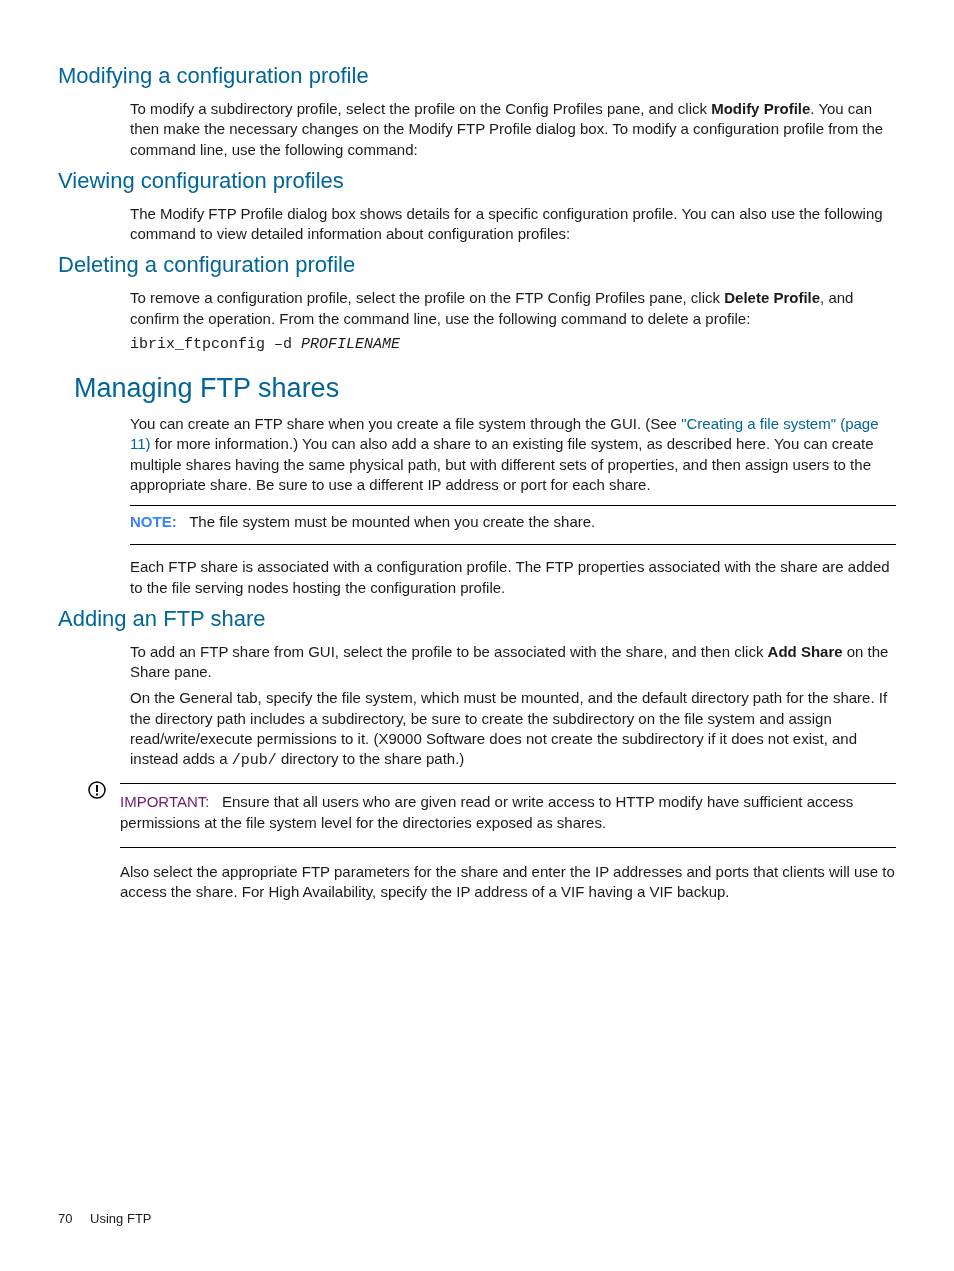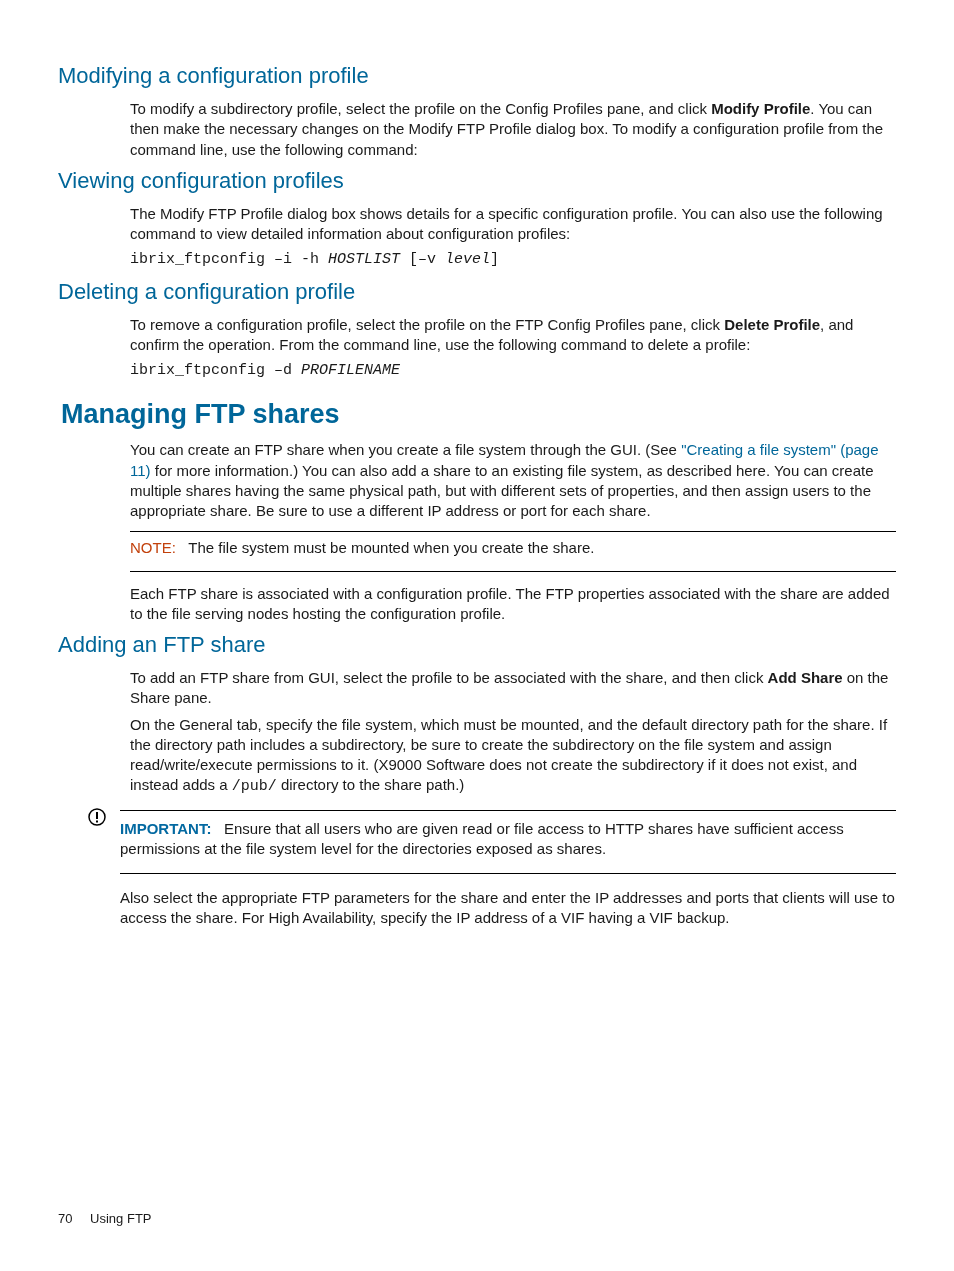--- a/index.html
+++ b/index.html
@@ -19,23 +19,23 @@
   }
   h2.heading-medium {
     color: #006699;
     font-weight: 300;
     font-size: 22px;
     margin: 8px 0 10px 0;
     font-family: Arial, Helvetica, sans-serif;
   }
   h1.heading-large {
     color: #006699;
-    font-weight: 700;
+    font-weight: 400;
     font-size: 27px;
-    margin: 18px 0 10px 3px;
+    margin: 18px 0 10px 16px;
   }
   .body-block {
     margin-left: 72px;
     margin-bottom: 6px;
   }
   p {
     margin: 0 0 6px 0;
     line-height: 1.35;
     color: #1a1a1a;
   }
@@ -51,42 +51,42 @@
   .link {
     color: #006699;
   }
   .note-box {
     border-top: 1px solid #000;
     border-bottom: 1px solid #000;
     padding: 6px 0;
     margin: 10px 0 12px 0;
   }
   .note-label {
-    color: #c2410c;
-    font-weight: 400;
+    color: #3b82f6;
+    font-weight: 700;
   }
   .important-row {
     display: flex;
     align-items: flex-start;
     gap: 14px;
   }
   .important-icon {
     flex: 0 0 auto;
     margin-top: 4px;
   }
   .important-content {
     flex: 1 1 auto;
     border-top: 1px solid #000;
     border-bottom: 1px solid #000;
     padding: 8px 0;
     margin: 6px 0 14px 0;
   }
   .important-label {
-    color: #0369a1;
-    font-weight: 700;
+    color: #701a75;
+    font-weight: 400;
   }
   .footer {
     position: absolute;
     bottom: 45px;
     left: 58px;
     font-size: 13px;
     color: #1a1a1a;
   }
   .footer .pnum { margin-right: 14px; }
 </style>
@@ -98,23 +98,20 @@
   <h2 class="heading-medium">Modifying a configuration profile</h2>
   <div class="body-block">
     <p>
       <span>To modify a subdirectory profile, select the profile on the Config Profiles pane, and click </span><span class="bold">Modify Profile</span><span>. You can then make the necessary changes on the Modify FTP Profile dialog box. To modify a configuration profile from the command line, use the following command:</span>
     </p>
   </div>
 
   <h2 class="heading-medium">Viewing configuration profiles</h2>
   <div class="body-block">
     <p>The Modify FTP Profile dialog box shows details for a specific configuration profile. You can also use the following command to view detailed information about configuration profiles:</p>
-    <p class="mono">
-      <span>ibrix_ftpconfig –i -h </span><span class="mono-italic">HOSTLIST</span><span> [–v </span><span class="mono-italic">level</span><span>]</span>
-    </p>
   </div>
 
   <h2 class="heading-medium">Deleting a configuration profile</h2>
   <div class="body-block">
     <p>
       <span>To remove a configuration profile, select the profile on the FTP Config Profiles pane, click </span><span class="bold">Delete Profile</span><span>, and confirm the operation. From the command line, use the following command to delete a profile:</span>
     </p>
     <p class="mono">
       <span>ibrix_ftpconfig –d </span><span class="mono-italic">PROFILENAME</span>
     </p>
@@ -147,21 +144,21 @@
     <div class="important-icon">
       <svg width="18" height="18" viewBox="0 0 18 18">
         <circle cx="9" cy="9" r="8" fill="none" stroke="#000" stroke-width="1.5"></circle>
         <rect x="8" y="4" width="2" height="7" fill="#000"></rect>
         <rect x="8" y="12.5" width="2" height="2" fill="#000"></rect>
       </svg>
     </div>
     <div style="flex:1;">
       <div class="important-content">
         <p>
-          <span class="important-label">IMPORTANT:</span>&nbsp;&nbsp;&nbsp;<span>Ensure that all users who are given read or file access to HTTP shares have sufficient access permissions at the file system level for the directories exposed as shares.</span>
+          <span class="important-label">IMPORTANT:</span>&nbsp;&nbsp;&nbsp;<span>Ensure that all users who are given read or write access to HTTP modify have sufficient access permissions at the file system level for the directories exposed as shares.</span>
         </p>
       </div>
       <p>Also select the appropriate FTP parameters for the share and enter the IP addresses and ports that clients will use to access the share. For High Availability, specify the IP address of a VIF having a VIF backup.</p>
     </div>
   </div>
 
   <div class="footer">
     <span class="pnum">70</span>
     <span>Using FTP</span>
   </div>

